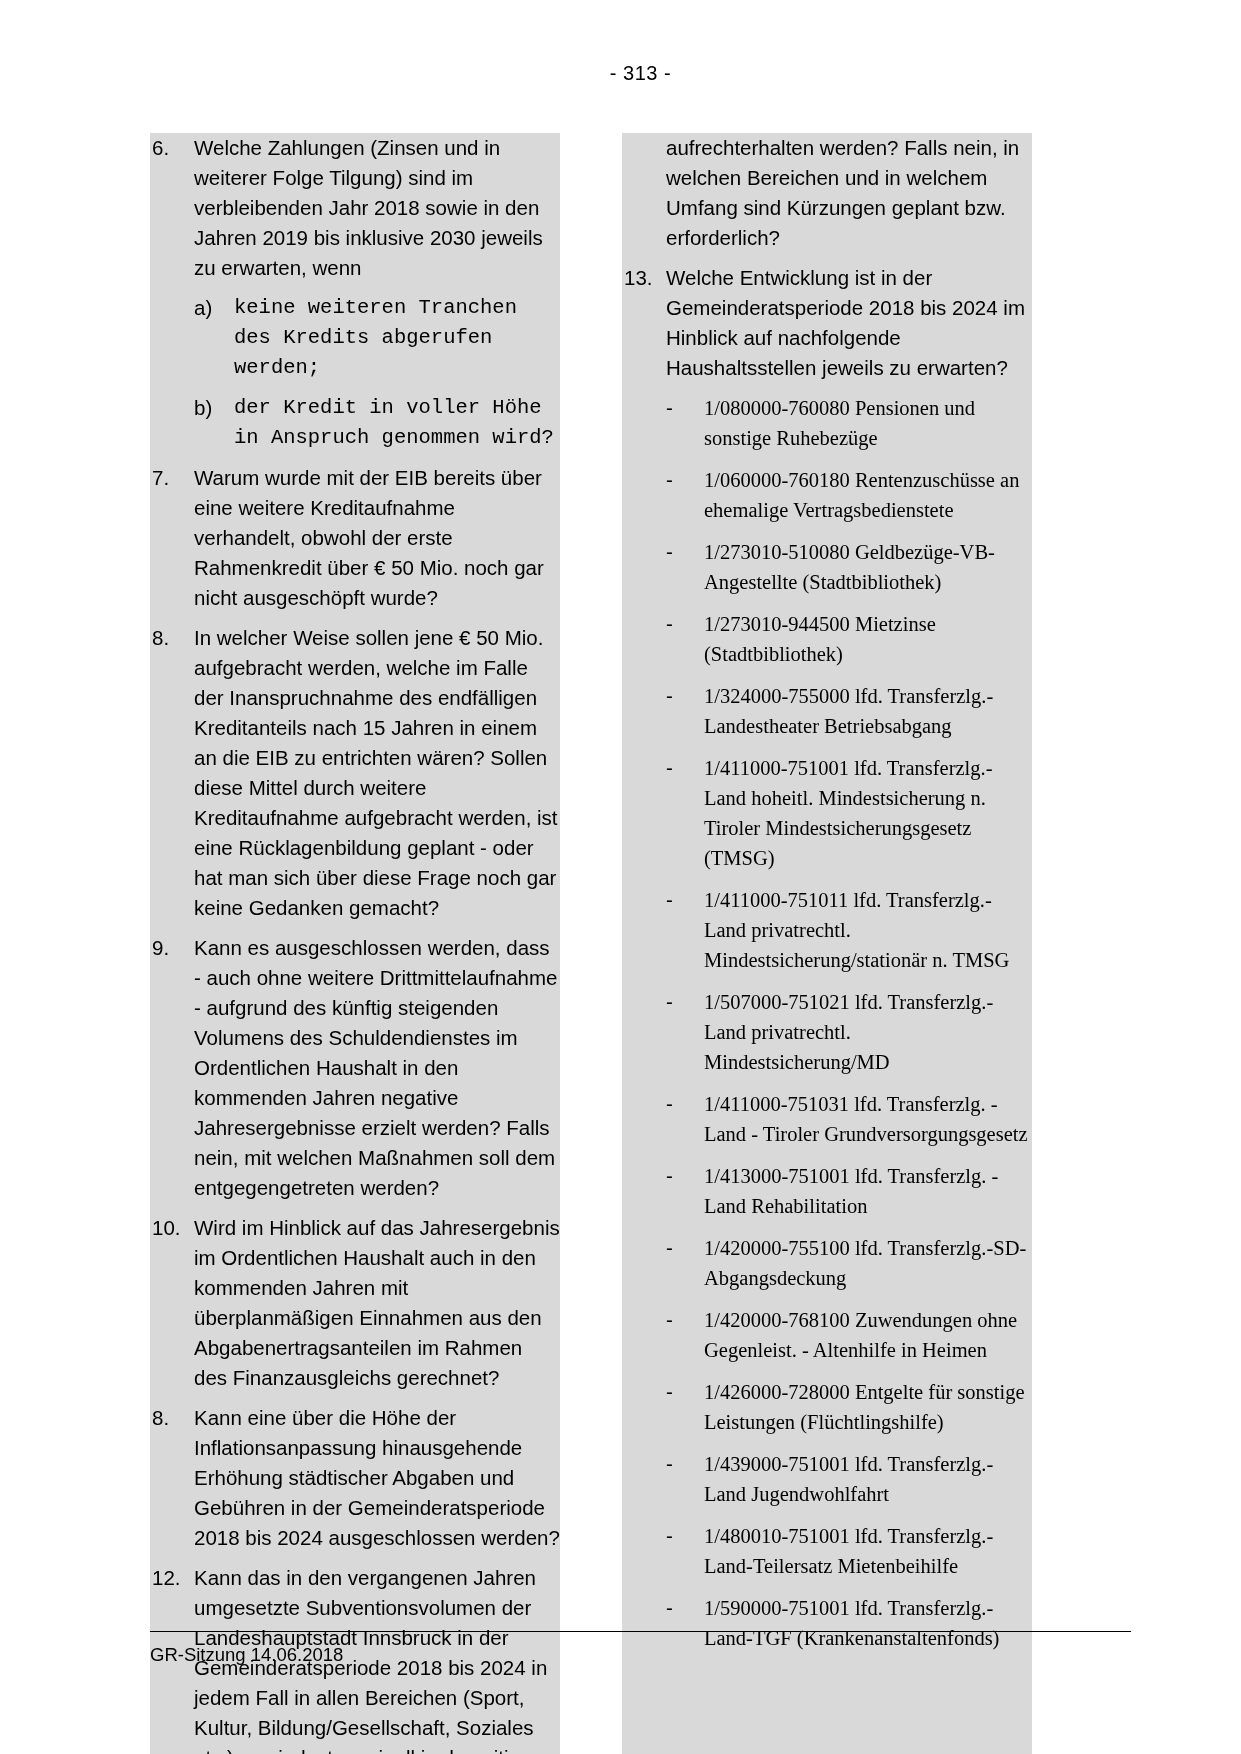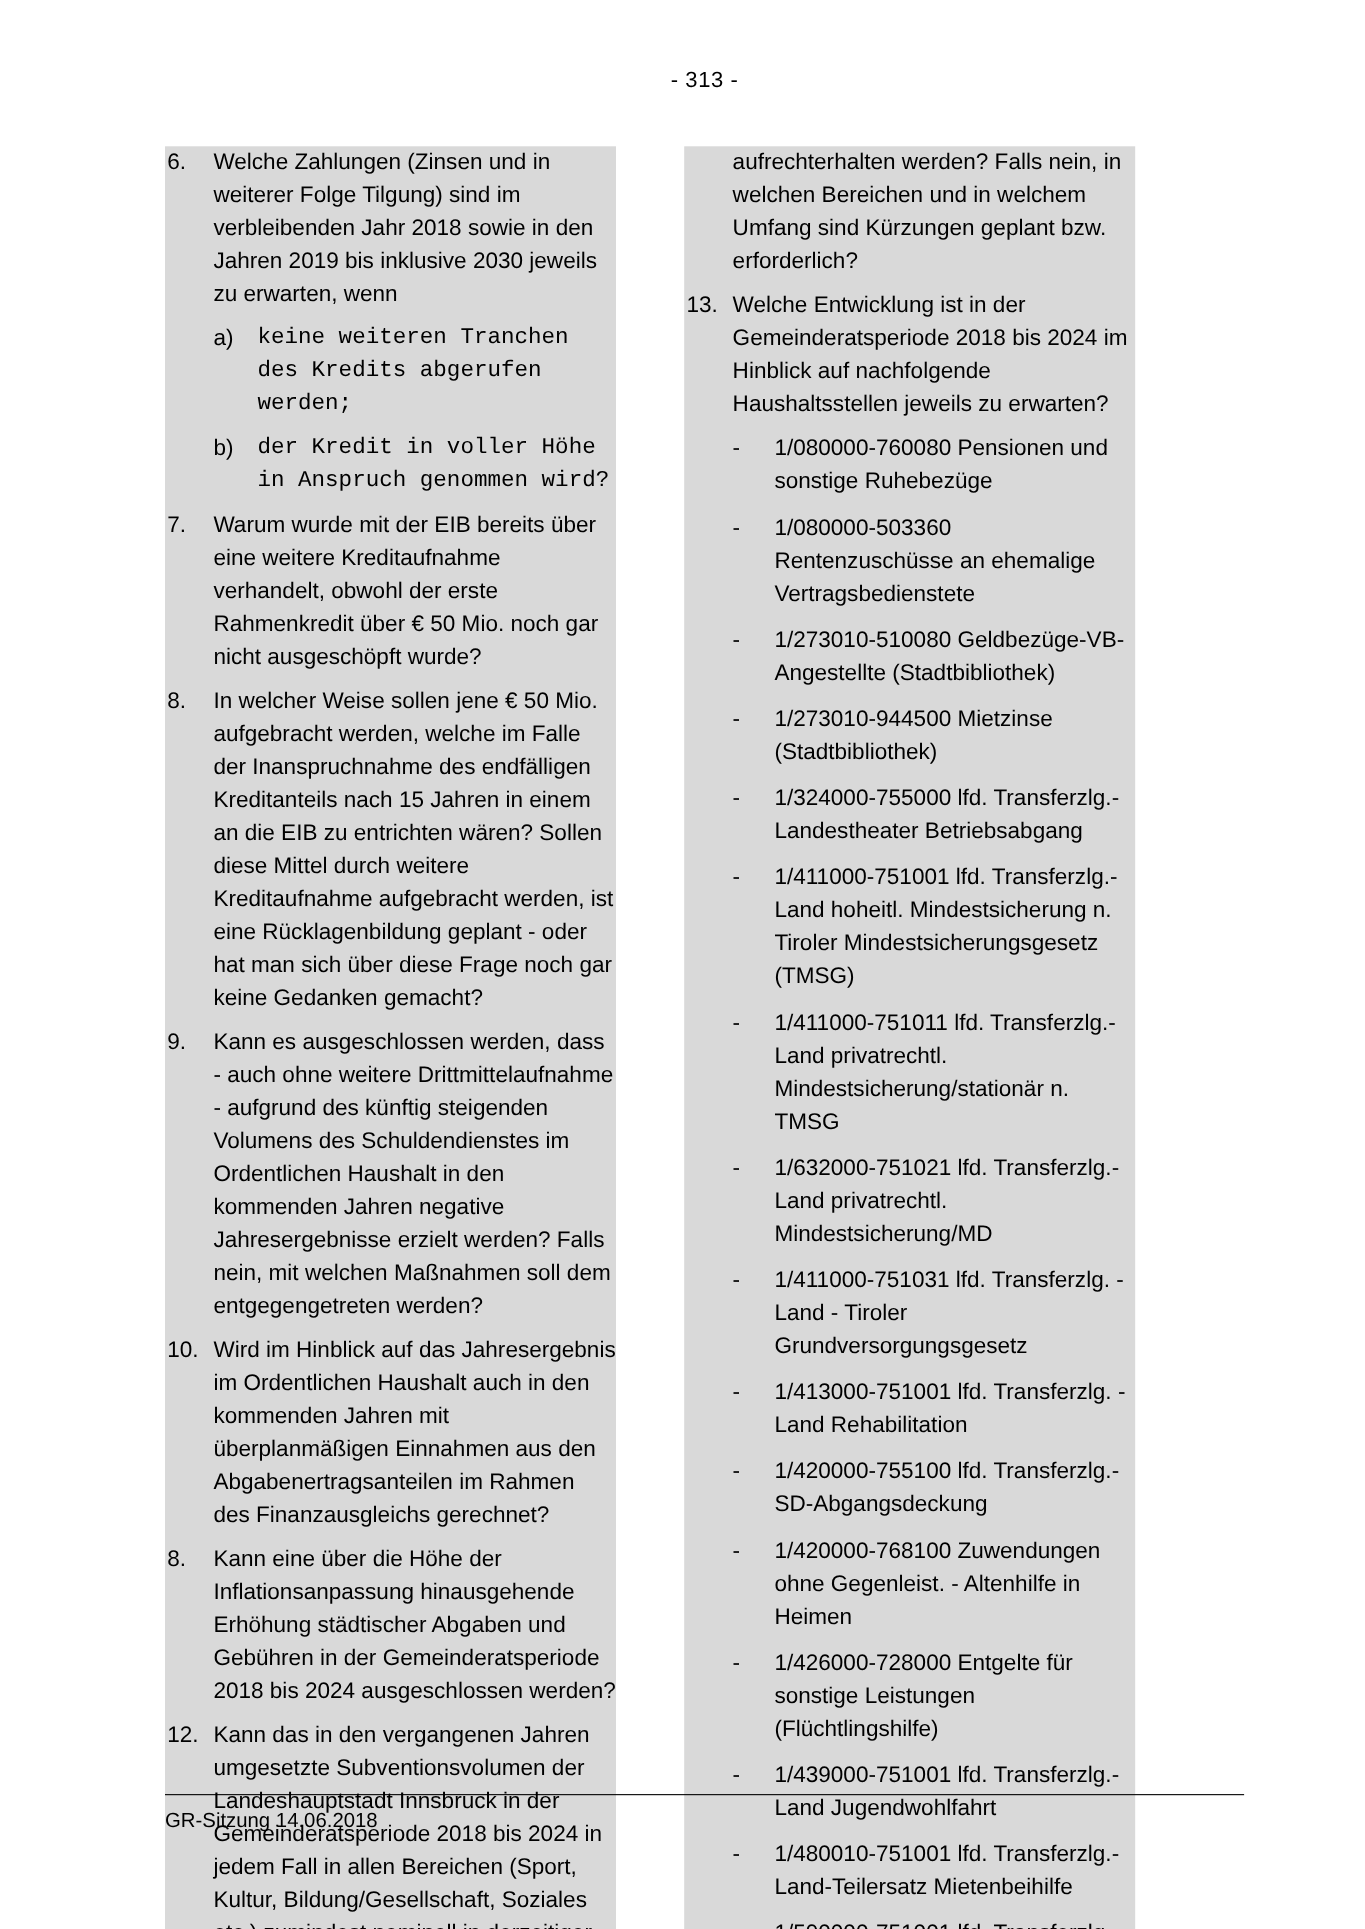--- a/index.html
+++ b/index.html
@@ -76,20 +76,21 @@
     font-size: 20.5px;
     line-height: 30px;
     margin-bottom: 12px;
     margin-left: 44px;
   }
   .dash-item .dash {
     flex: 0 0 38px;
   }
   .dash-item .body {
     flex: 1;
+    font-family: Liberation Serif, serif;
   }
   .plain {
     font-size: 20.5px;
     line-height: 30px;
     margin-bottom: 10px;
     margin-left: 44px;
   }
   .footer {
     position: absolute;
     left: 130px;
@@ -159,21 +160,21 @@
           <div class="item">
             <div class="num">13.</div>
             <div class="body">Welche Entwicklung ist in der Gemeinderatsperiode 2018 bis 2024 im Hinblick auf nachfolgende Haushaltsstellen jeweils zu erwarten?</div>
           </div>
           <div class="dash-item">
             <div class="dash">-</div>
             <div class="body">1/080000-760080 Pensionen und sonstige Ruhebezüge</div>
           </div>
           <div class="dash-item">
             <div class="dash">-</div>
-            <div class="body">1/080000-503360 Rentenzuschüsse an ehemalige Vertragsbedienstete</div>
+            <div class="body">1/060000-760180 Rentenzuschüsse an ehemalige Vertragsbedienstete</div>
           </div>
           <div class="dash-item">
             <div class="dash">-</div>
             <div class="body">1/273010-510080 Geldbezüge-VB-Angestellte (Stadtbibliothek)</div>
           </div>
           <div class="dash-item">
             <div class="dash">-</div>
             <div class="body">1/273010-944500 Mietzinse (Stadtbibliothek)</div>
           </div>
           <div class="dash-item">
@@ -183,21 +184,21 @@
           <div class="dash-item">
             <div class="dash">-</div>
             <div class="body">1/411000-751001 lfd. Transferzlg.-Land hoheitl. Mindestsicherung n. Tiroler Mindestsicherungsgesetz (TMSG)</div>
           </div>
           <div class="dash-item">
             <div class="dash">-</div>
             <div class="body">1/411000-751011 lfd. Transferzlg.-Land privatrechtl. Mindestsicherung/stationär n. TMSG</div>
           </div>
           <div class="dash-item">
             <div class="dash">-</div>
-            <div class="body">1/632000-751021 lfd. Transferzlg.-Land privatrechtl. Mindestsicherung/MD</div>
+            <div class="body">1/507000-751021 lfd. Transferzlg.-Land privatrechtl. Mindestsicherung/MD</div>
           </div>
           <div class="dash-item">
             <div class="dash">-</div>
             <div class="body">1/411000-751031 lfd. Transferzlg. - Land - Tiroler Grundversorgungsgesetz</div>
           </div>
           <div class="dash-item">
             <div class="dash">-</div>
             <div class="body">1/413000-751001 lfd. Transferzlg. - Land Rehabilitation</div>
           </div>
           <div class="dash-item">

